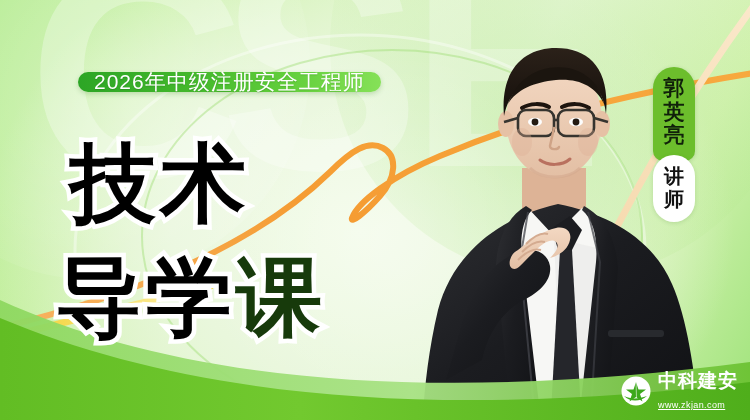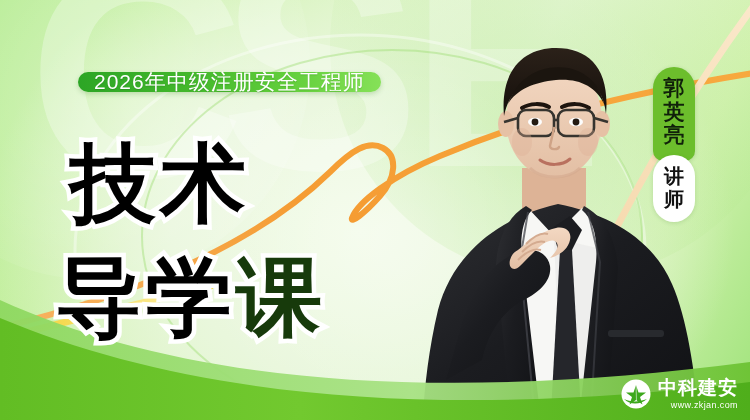--- a/index.html
+++ b/index.html
@@ -111,23 +111,23 @@
   #instructor-role span {
     color:#111111; font-size:20px; font-weight:bold; line-height:1.15;
   }
 
   
   #brand {
     position:absolute; right:12px; bottom:10px;
     display:flex; align-items:center; gap:7px;
   }
   #brand-mark { width:30px; height:30px; flex:0 0 auto; }
-  #brand-text { display:flex; flex-direction:column; line-height:1;text-align:right; }
+  #brand-text { display:flex; flex-direction:column; line-height:1; }
   #brand-name { color:#ffffff; font-size:19px; font-weight:bold; letter-spacing:1px; }
-  #brand-url  { color:#ffffff; font-size:9px; letter-spacing:.4px; margin-top:4px; }
+  #brand-url  { color:#ffffff; font-size:9px; letter-spacing:.4px; margin-top:11px;text-decoration:underline; }
 </style>
 </head>
 <body>
 
 <div id="banner">
 
   <div class="blob" id="blob-a"></div>
   <div class="blob" id="blob-b"></div>
   <div class="blob" id="blob-c"></div>
 

